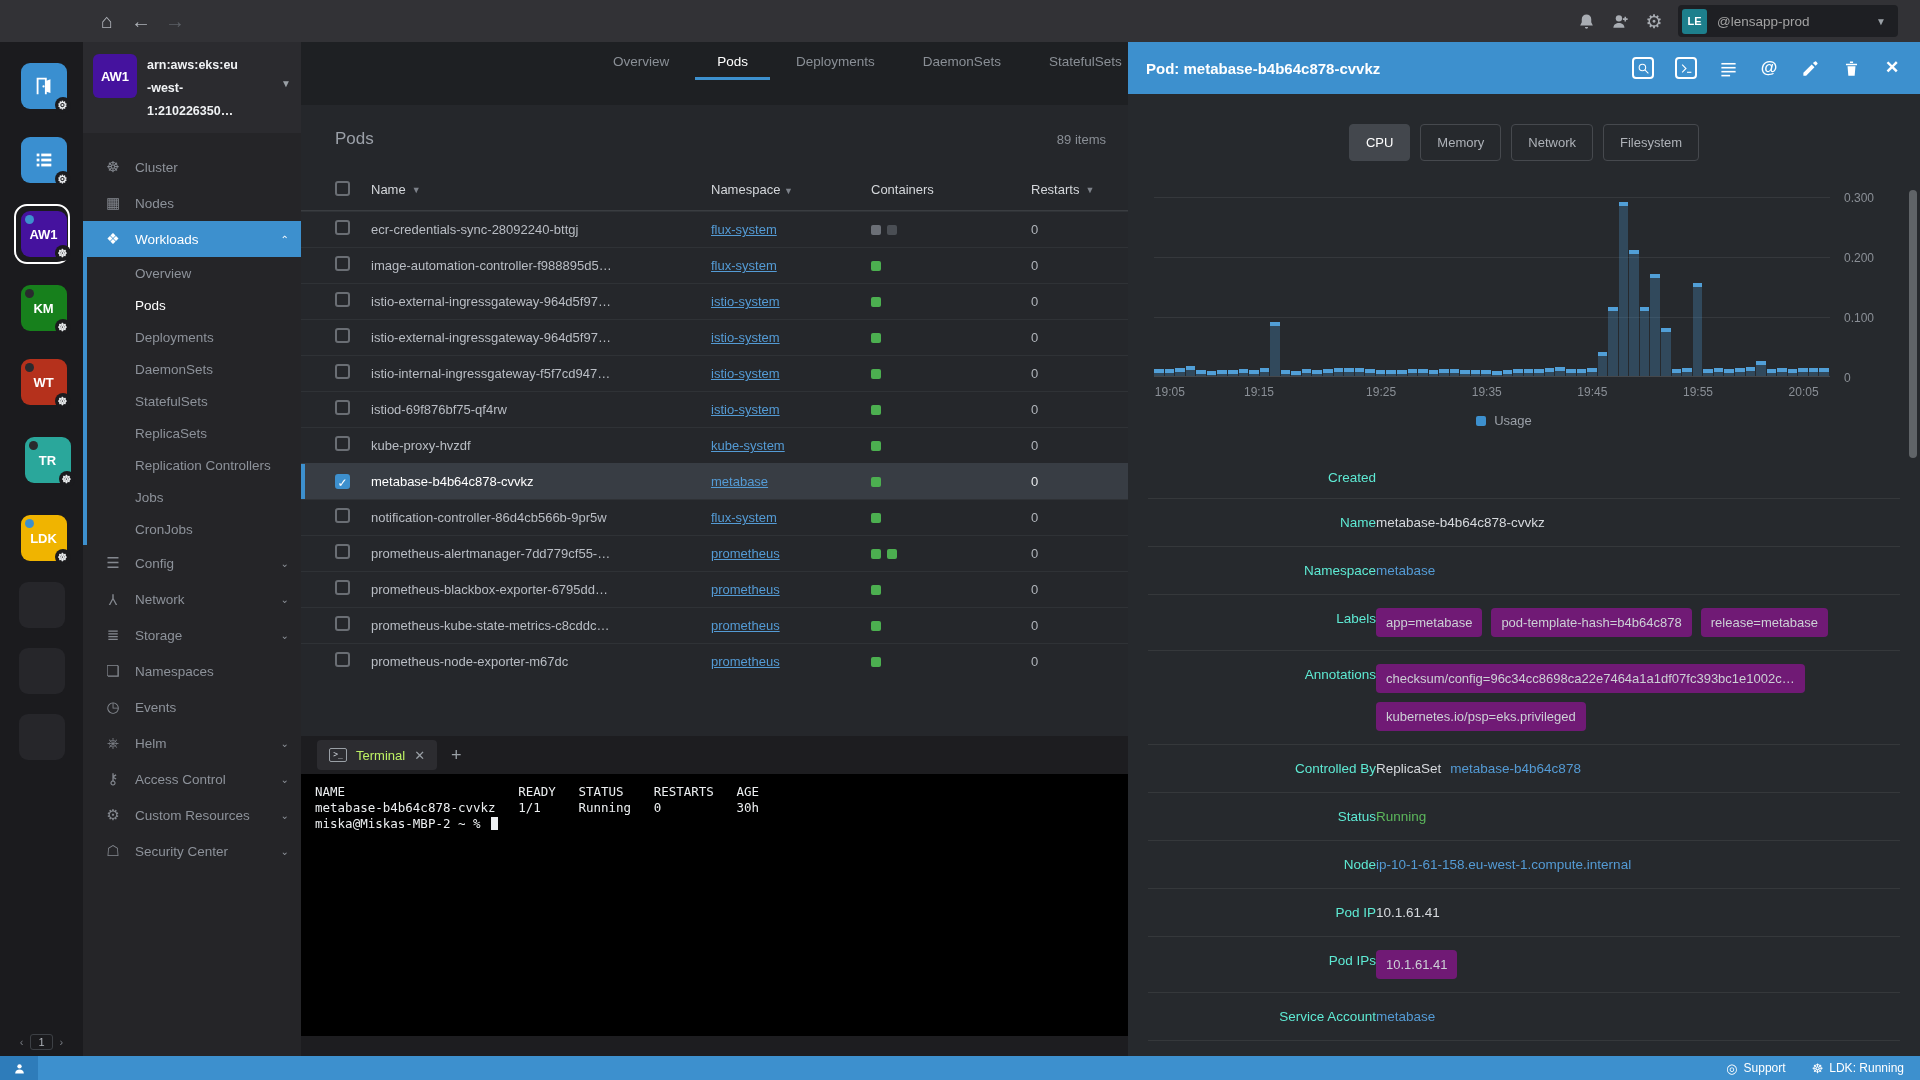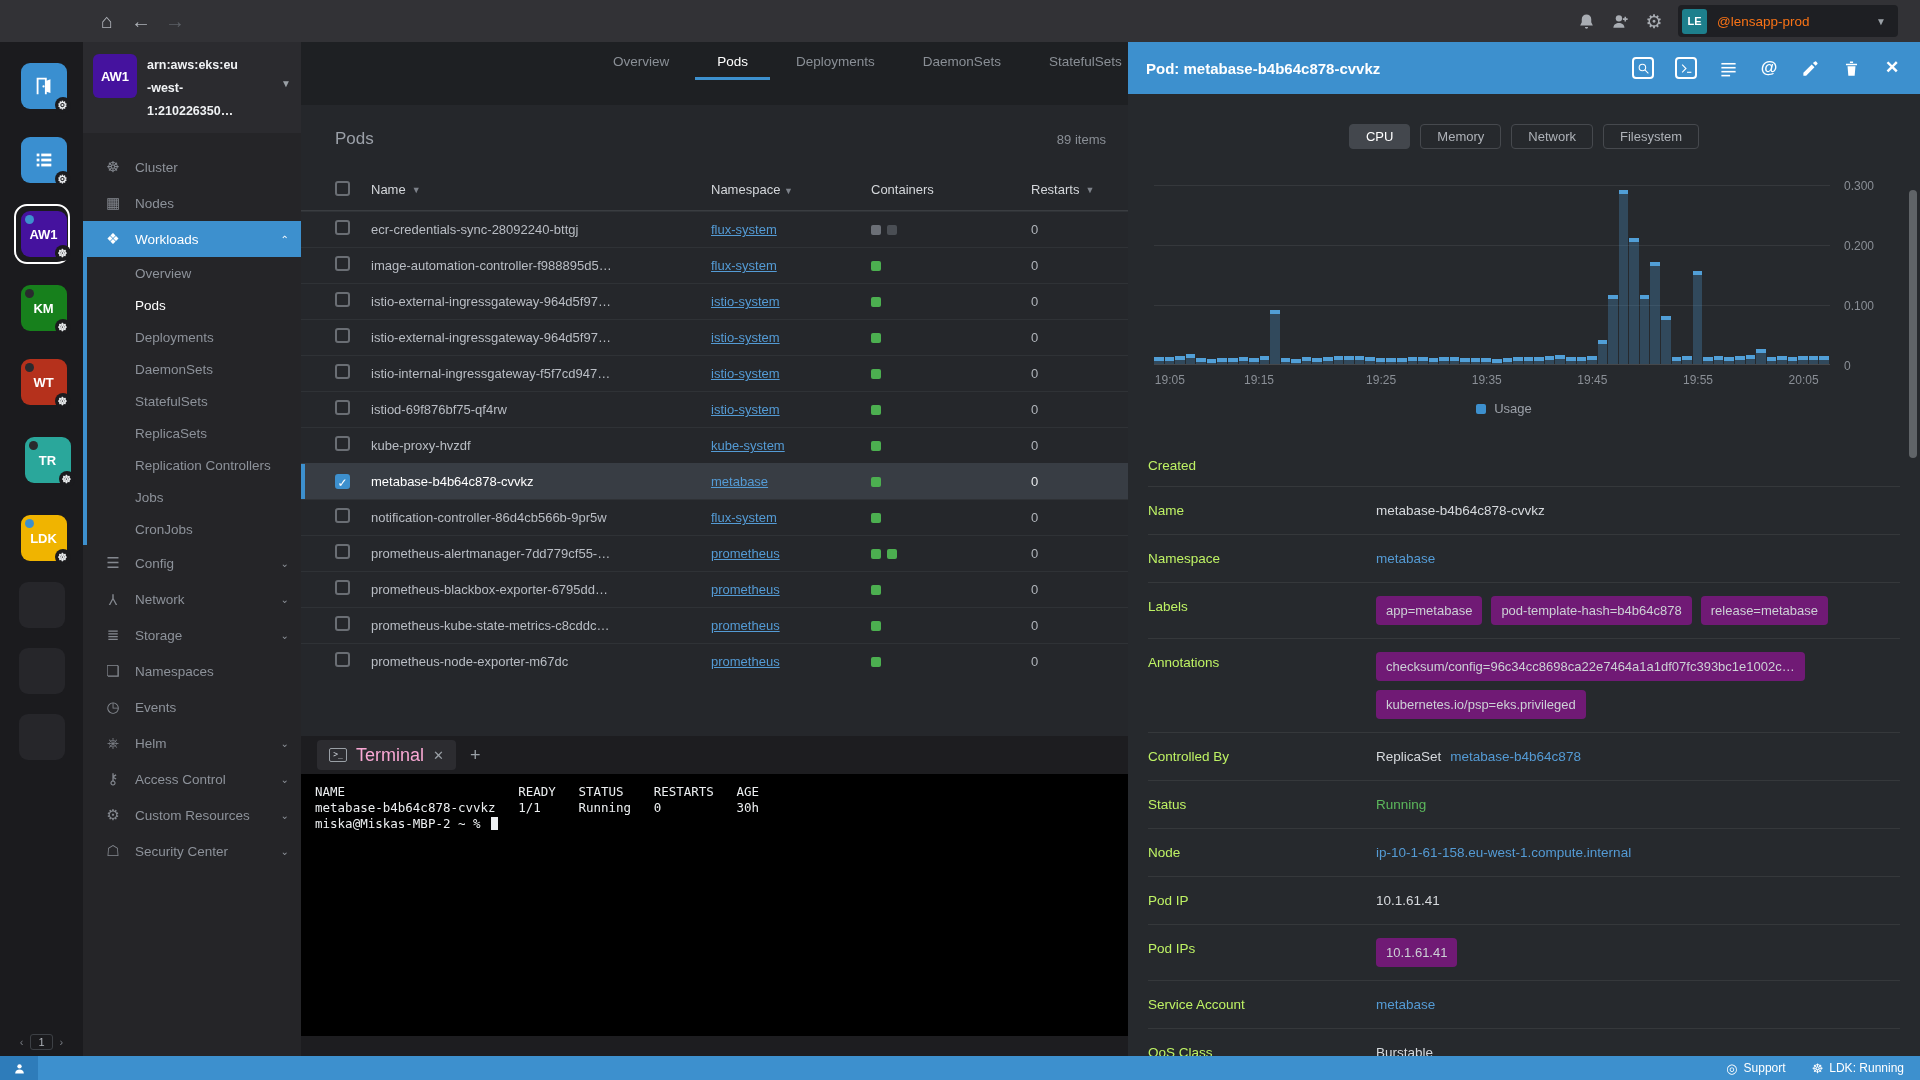--- a/index.html
+++ b/index.html
@@ -10,21 +10,21 @@
   #topbar { position:absolute; left:0; top:0; width:1920px; height:42px; background:#323236;
     display:flex; align-items:center; z-index:30; }
   .nav-ic { font-size:20px; color:#aeb2b8; width:34px; text-align:center; cursor:pointer; }
   .nav-ic.dis { color:#5c6066; }
   #topbar-right { margin-left:auto; display:flex; align-items:center; gap:14px; padding-right:22px; }
   .tb-svg { width:20px; height:20px; fill:#a9adb3; }
   #account-box { display:flex; align-items:center; gap:10px; background:#1e1f23; border-radius:4px;
     height:32px; padding:0 12px 0 4px; min-width:220px; }
   #account-avatar { width:25px; height:25px; border-radius:3px; background:#1d7f8c; color:#fff;
     font-size:11px; font-weight:bold; display:flex; align-items:center; justify-content:center; }
-  #account-label { font-size:13.5px; color:#f97316; flex:1; }
+  #account-label { font-size:13.5px; color:#a3a3a3; flex:1; }
   .caret { color:#9aa0a6; font-size:10px; }
 
   
   #rail { position:absolute; left:0; top:42px; width:83px; height:1014px; background:#1b1b1e; z-index:20; }
   .rail-item { position:relative; width:46px; height:46px; margin:0 auto 20px auto; border-radius:9px;
     display:flex; align-items:center; justify-content:center; color:#fff; font-weight:bold; font-size:13px;
     cursor:pointer; }
   .rail-wrap { position:relative; width:56px; margin:0 auto 14px auto; padding:5px; border-radius:13px; }
   .rail-wrap.selected { border:2px solid #fff; }
   .rail-wrap.unselected { border:2px solid transparent; }
@@ -80,57 +80,57 @@
   .trow.selected .col-name { color:#fff; }
   .trow.selected .col-rst { color:#e8eaec; }
 
   
   #dock { position:absolute; left:0; top:694px; width:827px; height:320px; background:#1d1d20; }
   #dock-tabs { height:38px; display:flex; align-items:center; padding-left:16px; gap:14px; }
   #term-tab { display:flex; align-items:center; gap:9px; background:#2c2c30; height:30px; padding:0 12px;
     border-radius:4px; cursor:pointer; }
   #term-tab .tt-ic { width:18px; height:14px; border:1px solid #9aa0a6; border-radius:2px; color:#c8ccd2;
     font-size:8px; line-height:12px; text-align:center; font-family:"DejaVu Sans Mono",monospace; }
-  #term-tab .tt-label { font-size:18px; color:#f9a8d4; }
+  #term-tab .tt-label { font-size:13px; color:#bef264; }
   #term-tab .tt-close { color:#9aa0a6; font-size:13px; cursor:pointer; }
   #dock-add { color:#9aa0a6; font-size:18px; cursor:pointer; }
   #terminal { background:#000; height:262px; padding:10px 0 0 14px; font-family:"DejaVu Sans Mono", monospace;
     font-size:12.5px; line-height:16px; color:#eceff1; white-space:pre; }
   #term-cursor { display:inline-block; width:7px; height:13px; background:#eceff1; vertical-align:-2px; margin-left:3px;}
 
   
   #drawer { position:absolute; left:1128px; top:42px; width:792px; height:1014px; background:#26292d; z-index:25; }
   #drawer-head { height:52px; background:#3d90ce; display:flex; align-items:center; padding:0 18px; }
   #drawer-title { font-size:15px; font-weight:bold; color:#fff; }
   #drawer-tools { margin-left:auto; display:flex; align-items:center; gap:21px; }
   .dt-ic { width:20px; height:20px; display:flex; align-items:center; justify-content:center; cursor:pointer; }
   .dt-ic svg { width:19px; height:19px; stroke:#fff; fill:none; stroke-width:2; }
   .dt-ic.boxed { border:2px solid #fff; border-radius:4px; width:22px; height:22px; }
   .dt-ic.boxed svg { width:13px; height:13px; }
   .dt-text { color:#fff; font-size:17px; font-weight:bold; line-height:20px; }
 
   #metric-tabs { display:flex; justify-content:center; gap:10px; margin-top:30px; }
-  .mtab { height:25px; padding:0 16px; display:flex; align-items:center; font-size:13px; color:#aeb2b8;
+  .mtab { height:37px; padding:0 16px; display:flex; align-items:center; font-size:13px; color:#aeb2b8;
     border:1px solid #46494e; border-radius:4px; background:transparent; cursor:pointer; }
   .mtab.active { background:#43474d; color:#fff; border-color:#43474d; }
 
   #chart-wrap { position:relative; margin:24px 0 0 26px; width:740px; }
   #chart-plot { position:relative; width:676px; height:192px; border-bottom:1px solid #45484c; }
   .gridline { position:absolute; left:0; width:676px; height:1px; background:#35383c; }
   .ylab { position:absolute; left:690px; width:60px; font-size:12px; color:#8a8f96; transform:translateY(-6px); }
   .bar { position:absolute; bottom:0; background:rgba(80,159,215,0.28); border-top:4px solid #519fd7; }
   #xlabels { position:relative; width:676px; height:22px; margin-top:8px; }
   .xlab { position:absolute; transform:translateX(-50%); font-size:12px; color:#8a8f96; }
   #legend { display:flex; justify-content:center; align-items:center; gap:8px; margin-top:6px; width:700px; }
   #legend .sq { width:10px; height:10px; border-radius:2px; background:#3d90ce; }
   #legend .lbl { font-size:13px; color:#9ba0a8; }
 
   #details { margin:26px 20px 0 20px; }
   .drow { display:flex; align-items:flex-start; padding:13px 0; border-bottom:1px solid rgba(255,255,255,0.07); }
-  .dlabel { width:228px; flex:none; font-size:13.5px; color:#bef264; padding-top:3px; }
+  .dlabel { width:228px; flex:none; font-size:13.5px; color:#5eead4; padding-top:3px;text-align:right; }
   .dvalue { flex:1; font-size:13.5px; color:#d6d9dd; line-height:21px; display:flex; flex-wrap:wrap; gap:9px; align-items:center; }
   .dvalue a { color:#549bd5; text-decoration:none; cursor:pointer; }
   .badge { background:#701a75; color:#ccd0d5; border-radius:4px; padding:4px 10px; font-size:13px;
     max-width:500px; overflow:hidden; white-space:nowrap; text-overflow:ellipsis; }
   .status-green { color:#5cb85c; }
 
   #drawer-scrollbar { position:absolute; right:3px; top:148px; width:8px; height:268px; border-radius:4px; background:#606468; }
 
   
   #statusbar { position:absolute; left:0; top:1056px; width:1920px; height:24px; background:#3d90ce; z-index:40;

